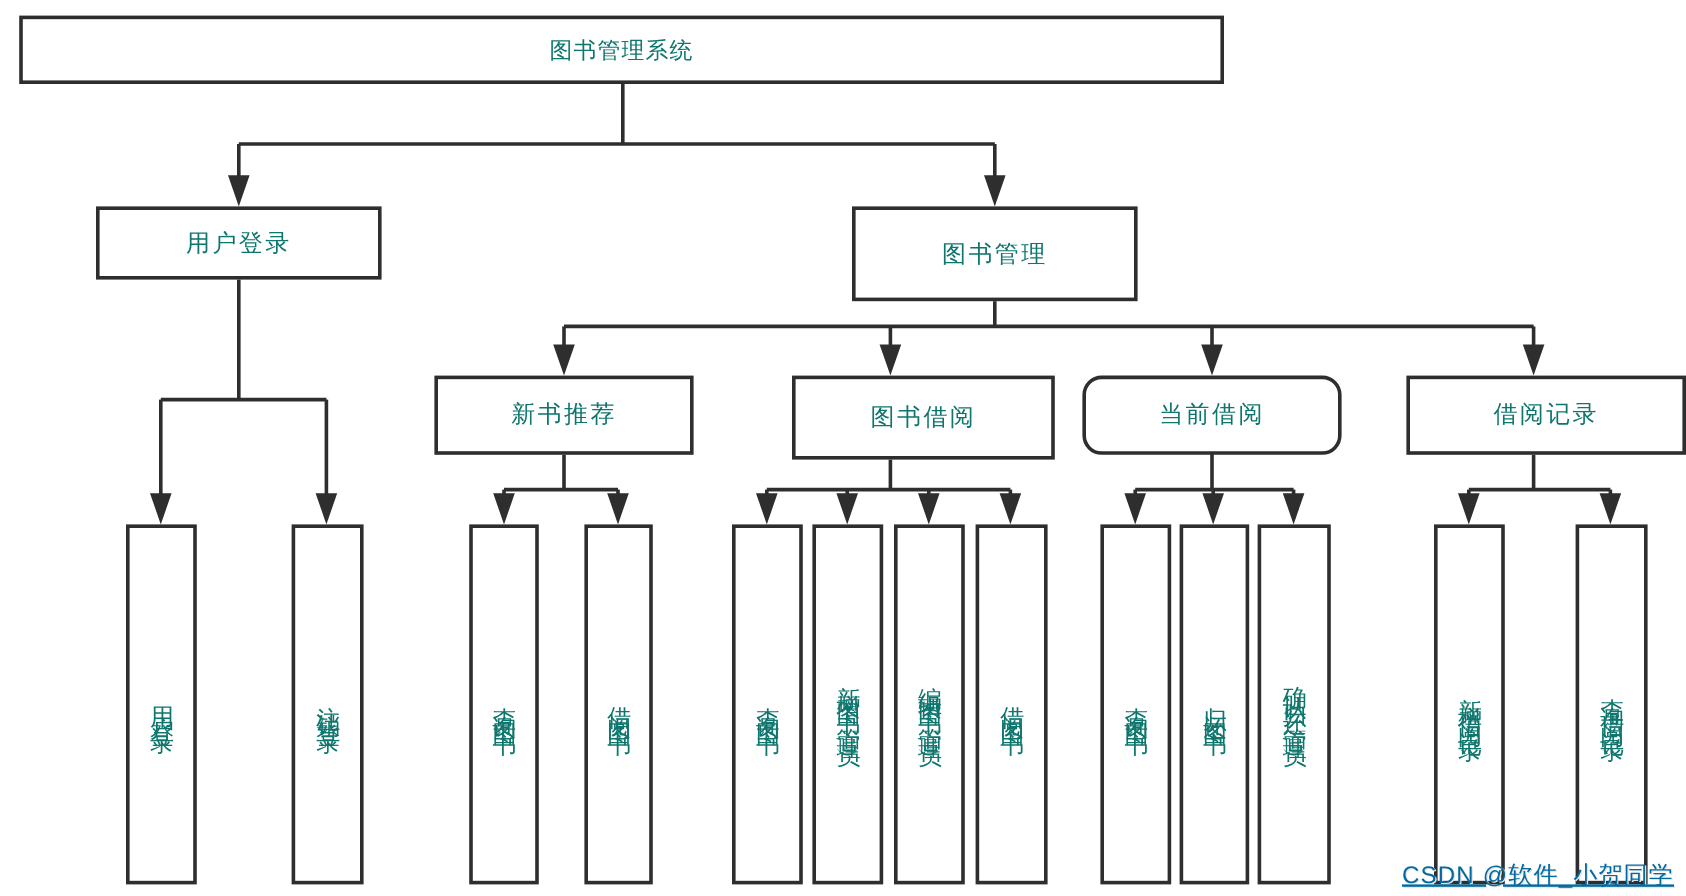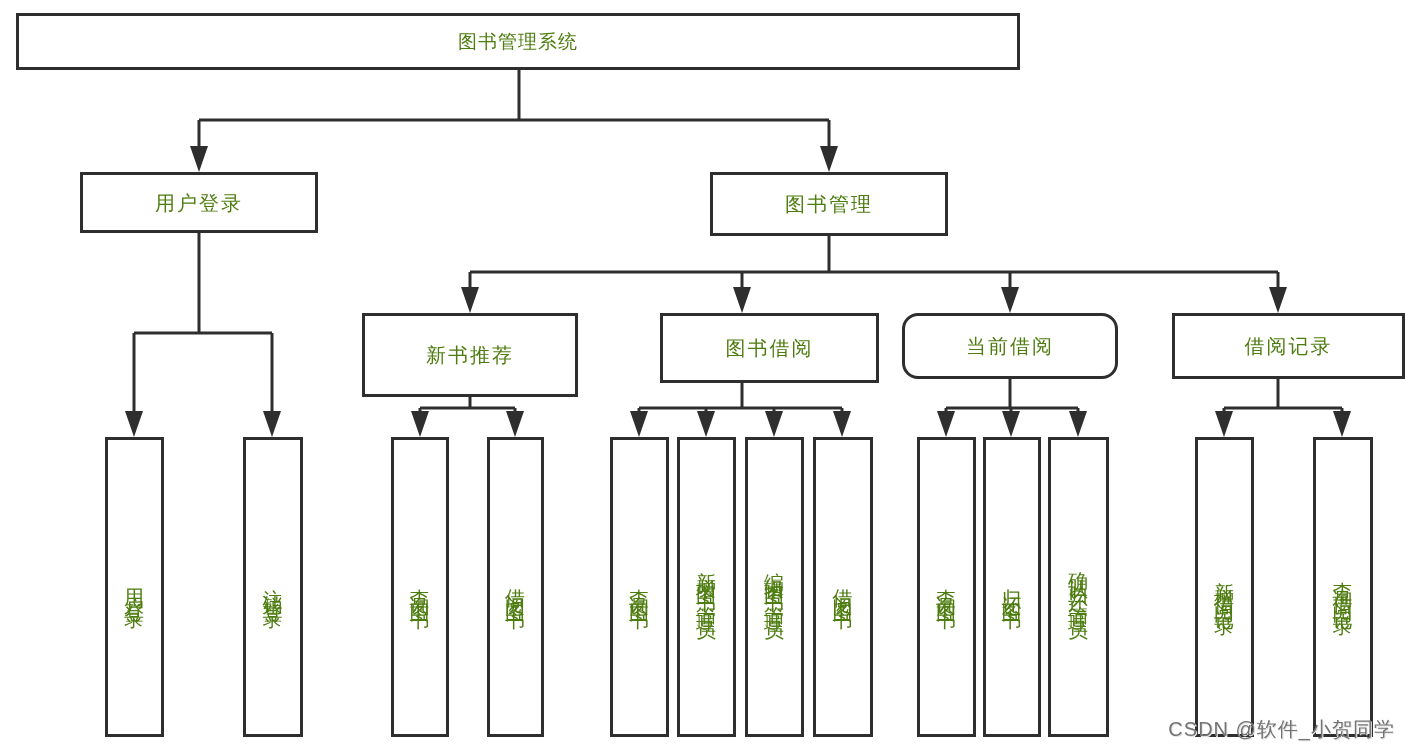--- a/index.html
+++ b/index.html
@@ -20,21 +20,21 @@
     left: 0; top: 0;
     width: 1405px;
     height: 747px;
     z-index: 1;
   }
   .box {
     position: absolute;
     box-sizing: border-box;
     background: #ffffff;
     border: 3px solid #2e2e2e;
-    color: #4d7c0f;
+    color: #0f766e;
     display: flex;
     align-items: center;
     justify-content: center;
     z-index: 2;
     text-align: right;
   }
   .hbox {
     font-size: 20px;
     letter-spacing: 2px;
     line-height: 1;
@@ -49,26 +49,27 @@
     font-size: 20px;
     letter-spacing: 7px;
     line-height: 1;
     padding: 10px 0;
   }
   .watermark {
     position: absolute;
     right: 10px;
     bottom: 4px;
     z-index: 3;
-    color: #737373;
+    color: #0369a1;
     font-size: 20px;
     letter-spacing: 1px;
     text-shadow: 1px 1px 0 #e2e2e2;
     white-space: nowrap;
     pointer-events: none;
+    text-decoration: underline;
   }
 </style>
 </head>
 <body>
 
 <div id="canvas">
 
   <svg id="wires" viewBox="0 0 1405 747" xmlns="http://www.w3.org/2000/svg">
     <g stroke="#2e2e2e" stroke-width="3" fill="none">
 
@@ -134,23 +135,23 @@
       <polygon points="1011,437 1002,411 1020,411"></polygon>
       <polygon points="1078,437 1069,411 1087,411"></polygon>
       <polygon points="1224,437 1215,411 1233,411"></polygon>
       <polygon points="1342,437 1333,411 1351,411"></polygon>
     </g>
   </svg>
 
   <div class="box root-box" style="left:16px; top:13px; width:1004px; height:57px;">图书管理系统</div>
 
   <div class="box hbox" style="left:80px; top:172px; width:238px; height:61px;">用户登录</div>
-  <div class="box hbox" style="left:710px; top:172px; width:238px; height:64px;">图书管理</div>
+  <div class="box hbox" style="left:710px; top:172px; width:238px; height:79px;">图书管理</div>
 
-  <div class="box hbox" style="left:362px; top:313px; width:216px; height:84px;">新书推荐</div>
+  <div class="box hbox" style="left:362px; top:313px; width:216px; height:66px;">新书推荐</div>
   <div class="box hbox" style="left:660px; top:313px; width:219px; height:70px;">图书借阅</div>
   <div class="box hbox" style="left:902px; top:313px; width:216px; height:66px;border-radius:16px;">当前借阅</div>
   <div class="box hbox" style="left:1172px; top:313px; width:233px; height:66px;">借阅记录</div>
 
   <div class="box leaf" style="left:105px; top:437px; width:59px; height:300px;">用户登录</div>
   <div class="box leaf" style="left:243px; top:437px; width:60px; height:300px;">注销登录</div>
   <div class="box leaf" style="left:391px; top:437px; width:58px; height:300px;">查询图书</div>
   <div class="box leaf" style="left:487px; top:437px; width:57px; height:300px;">借阅图书</div>
   <div class="box leaf" style="left:610px; top:437px; width:59px; height:300px;">查询图书</div>
   <div class="box leaf" style="left:677px; top:437px; width:59px; height:300px;">新增图书（管理员）</div>

